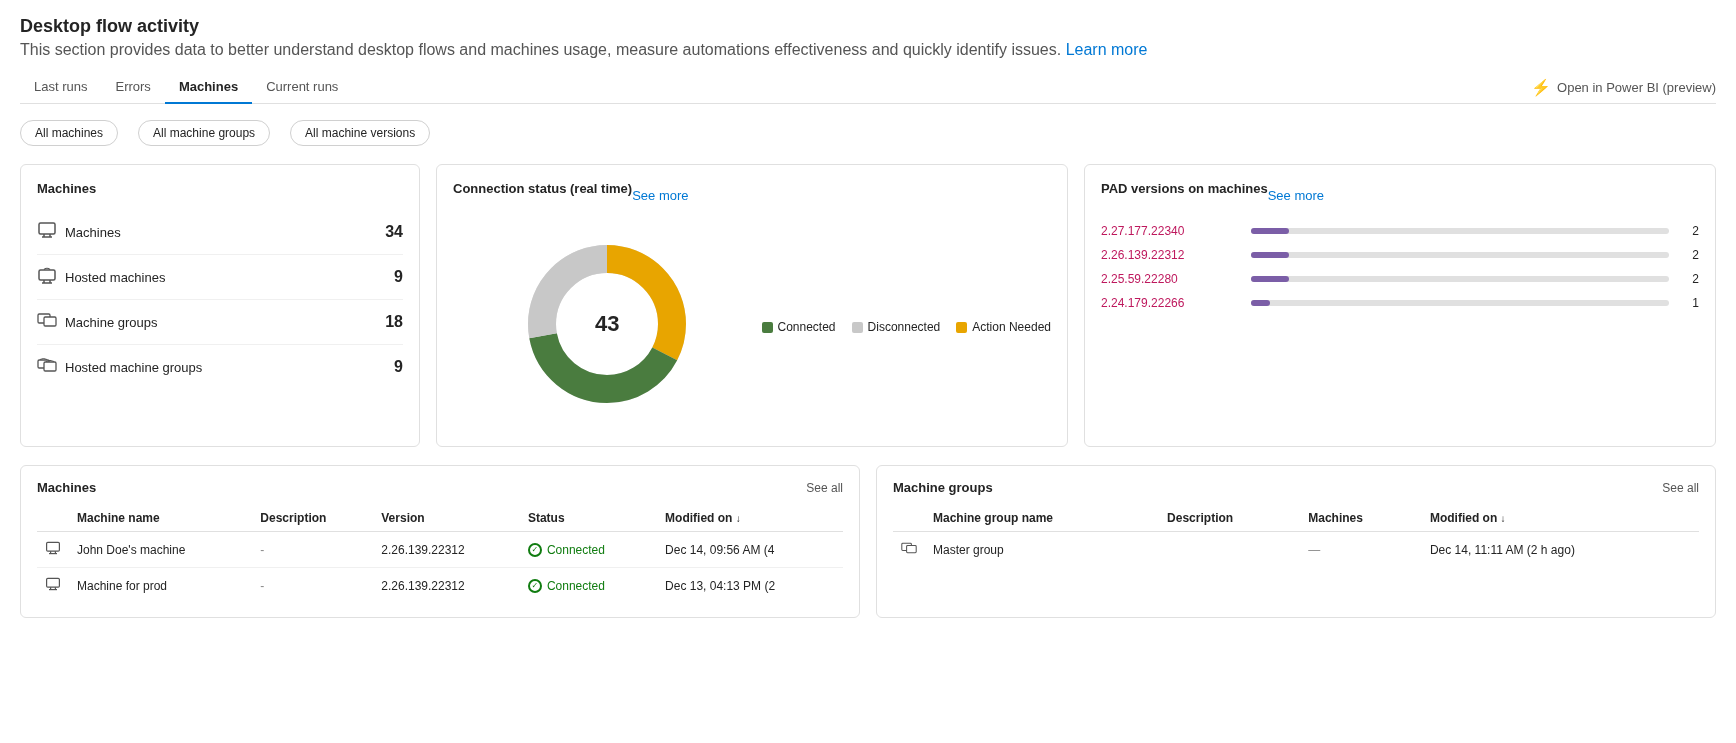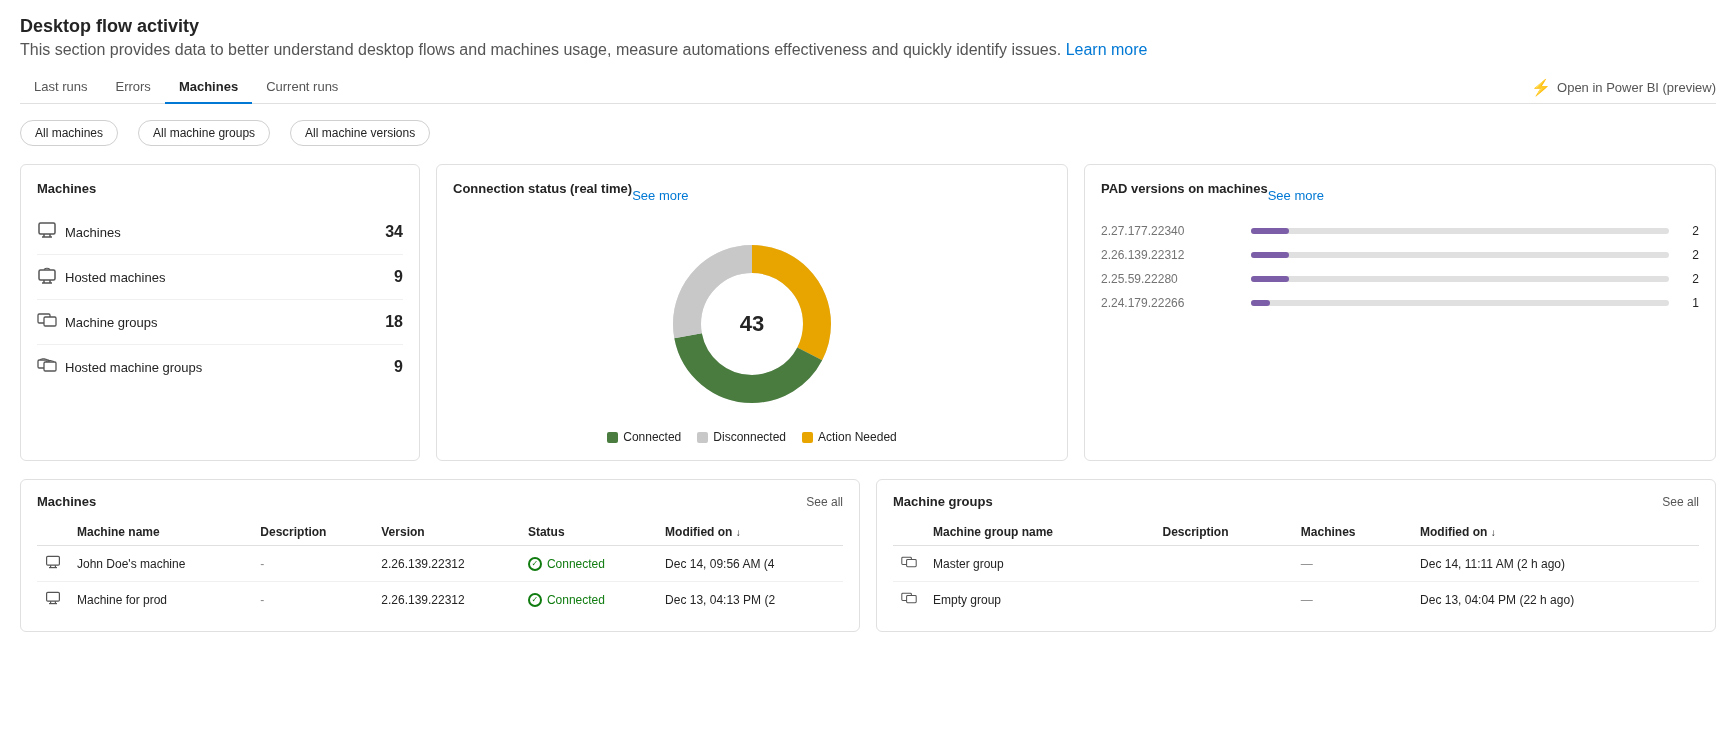--- a/index.html
+++ b/index.html
@@ -24,31 +24,31 @@
     .card-title { font-size: 13px; font-weight: 600; margin-bottom: 14px; }
     .card-title-row { display: flex; justify-content: flex-start; align-items: center; margin-bottom: 14px; }
 
     .machine-row { display: flex; align-items: center; padding: 10px 0; border-bottom: 1px solid #f0f0f0; }
     .machine-row:last-child { border-bottom: none; }
     .machine-icon { width: 28px; color: #555; font-size: 16px; flex-shrink: 0; }
     .machine-label { flex: 1; color: #242424; }
     .machine-count { font-size: 16px; font-weight: 700; }
 
     
-    .donut-container { display: flex; flex-direction: column; align-items: center; }
+    .donut-container { display: flex; flex-direction: row; align-items: center; }
     .donut-wrap { position: relative; width: 180px; height: 180px; margin: 10px auto 16px; }
     .donut-wrap svg { width: 180px; height: 180px; }
     .donut-center { position: absolute; top: 50%; left: 50%; transform: translate(-50%, -50%); font-size: 22px; font-weight: 700; text-align: center; }
     .donut-legend { display: flex; gap: 16px; justify-content: center; flex-wrap: wrap; }
     .legend-item { display: flex; align-items: center; gap: 5px; font-size: 12px; }
     .legend-dot { width: 11px; height: 11px; border-radius: 2px; flex-shrink: 0; }
 
     
     .pad-row { display: flex; align-items: center; margin-bottom: 10px; }
-    .pad-label { width: 140px; font-size: 12px; color: #737373; flex-shrink: 0; }
+    .pad-label { width: 140px; font-size: 12px; color: #be185d; flex-shrink: 0; }
     .pad-bar-wrap { flex: 1; background: #e0e0e0; height: 6px; border-radius: 3px; margin: 0 10px; }
     .pad-bar { height: 6px; border-radius: 3px; }
     .pad-count { font-size: 12px; width: 20px; text-align: right; flex-shrink: 0; }
 
     
     .tables-row { display: flex; gap: 16px; }
     .table-card { flex: 1; border: 1px solid #e0e0e0; border-radius: 6px; background: #fff; padding: 14px 16px; }
     .table-header-row { display: flex; justify-content: space-between; align-items: center; margin-bottom: 10px; }
     .table-title { font-size: 13px; font-weight: 700; }
     .see-all { font-size: 12px; color: #555; cursor: pointer; }
@@ -306,28 +306,16 @@
             <svg width="16" height="16" viewBox="0 0 20 20" fill="none">
                 <rect x="1" y="4" width="12" height="9" rx="1.2" stroke="#555" stroke-width="1.3"></rect>
                 <rect x="7" y="7" width="12" height="9" rx="1.2" stroke="#555" stroke-width="1.3" fill="#fff"></rect>
               </svg>
           </td>
           <td>Master group</td>
           <td></td>
           <td class="dash-val">—</td>
           <td>Dec 14, 11:11 AM (2 h ago)</td>
         </tr>
-        <tr>
-          <td class="td-icon">
-            <svg width="16" height="16" viewBox="0 0 20 20" fill="none">
-                <rect x="1" y="4" width="12" height="9" rx="1.2" stroke="#555" stroke-width="1.3"></rect>
-                <rect x="7" y="7" width="12" height="9" rx="1.2" stroke="#555" stroke-width="1.3" fill="#fff"></rect>
-              </svg>
-          </td>
-          <td>Empty group</td>
-          <td></td>
-          <td class="dash-val">—</td>
-          <td>Dec 13, 04:04 PM (22 h ago)</td>
-        </tr>
       </tbody>
     </table>
   </div>
 </div>
 
 </body></html>

